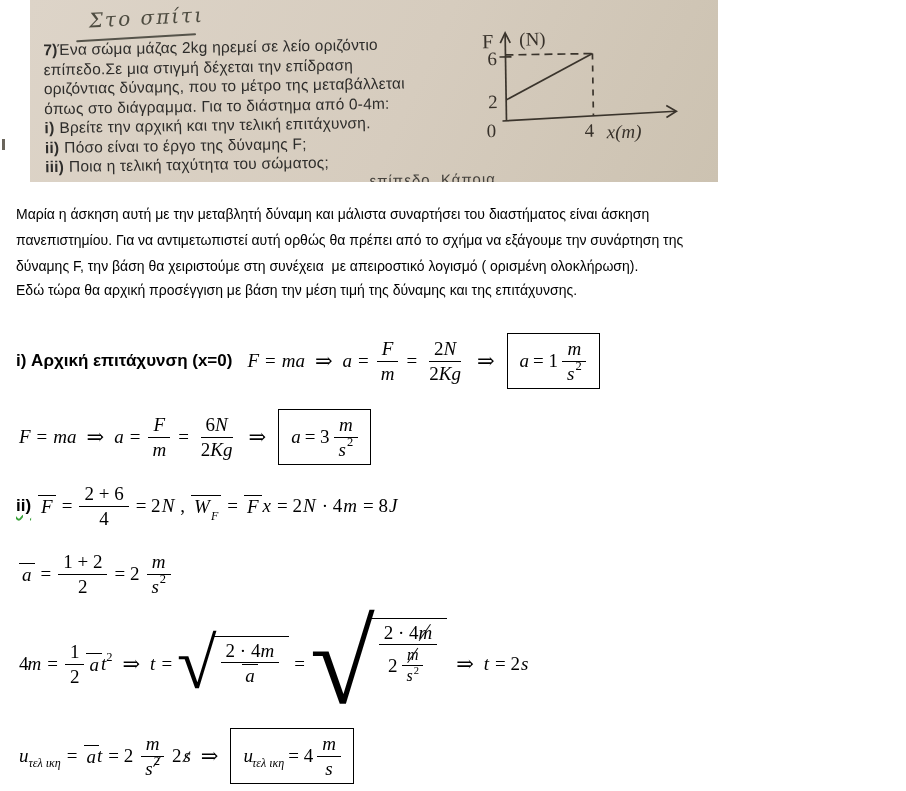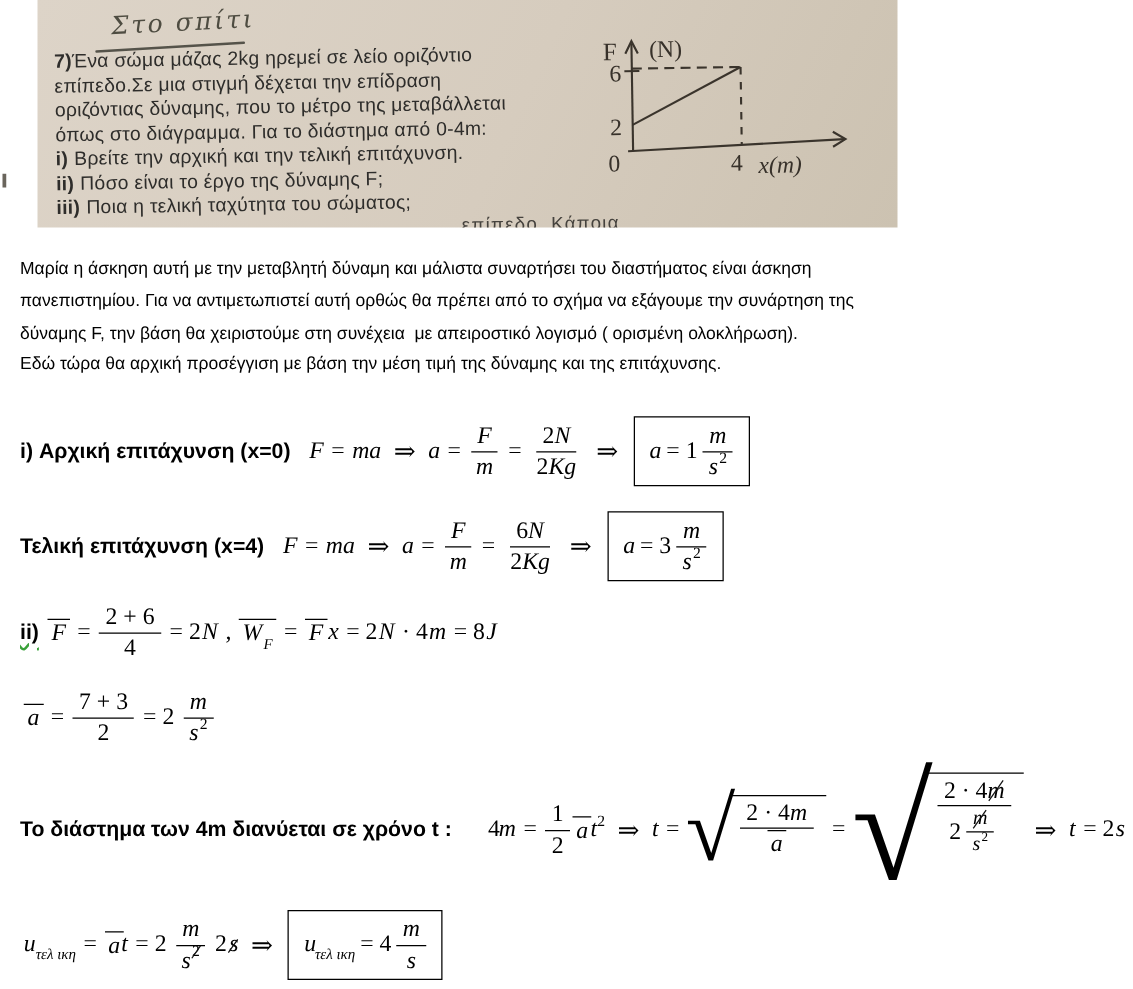--- a/index.html
+++ b/index.html
@@ -147,21 +147,20 @@
         <span class="den">
             <span class="it">s</span>
             <span class="sup">2</span>
           </span>
       </span>
     </span>
   </span>
 </div>
 
 <div class="row" style="top:408px;height:58px">
-  <span class="slabel">Τελική επιτάχυνση (x=4)</span>
   <span class="math">
     <span class="it">F</span>
     <span>=</span>
     <span class="it">ma</span>
     <span class="arrow">⇒</span>
     <span class="it">a</span>
     <span>=</span>
     <span class="frac">
       <span class="num">
           <span class="it">F</span>
@@ -226,41 +225,40 @@
     <span class="it" style="margin-left:-2px">J</span>
   </span>
 </div>
 
 <div class="row" style="top:545px;height:58px">
   <span class="math">
     <span class="bar"><span class="it">a</span></span>
     <span>=</span>
     <span class="frac">
       <span class="num">
-          <span>7 + 3</span>
+          <span>1 + 2</span>
         </span>
       <span class="den">
           <span>2</span>
         </span>
     </span>
     <span>= 2</span>
     <span class="frac">
       <span class="num">
           <span class="it">m</span>
         </span>
       <span class="den">
           <span class="it">s</span>
           <span class="sup">2</span>
         </span>
     </span>
   </span>
 </div>
 
 <div class="row" style="top:616px;height:96px">
-  <span class="slabel" style="margin-right:26px">Το διάστημα των 4m διανύεται σε χρόνο t :</span>
   <span class="math">
     <span>4</span>
     <span class="it" style="margin-left:-4px">m</span>
     <span>=</span>
     <span class="frac">
       <span class="num">
           <span>1</span>
         </span>
       <span class="den">
           <span>2</span>

